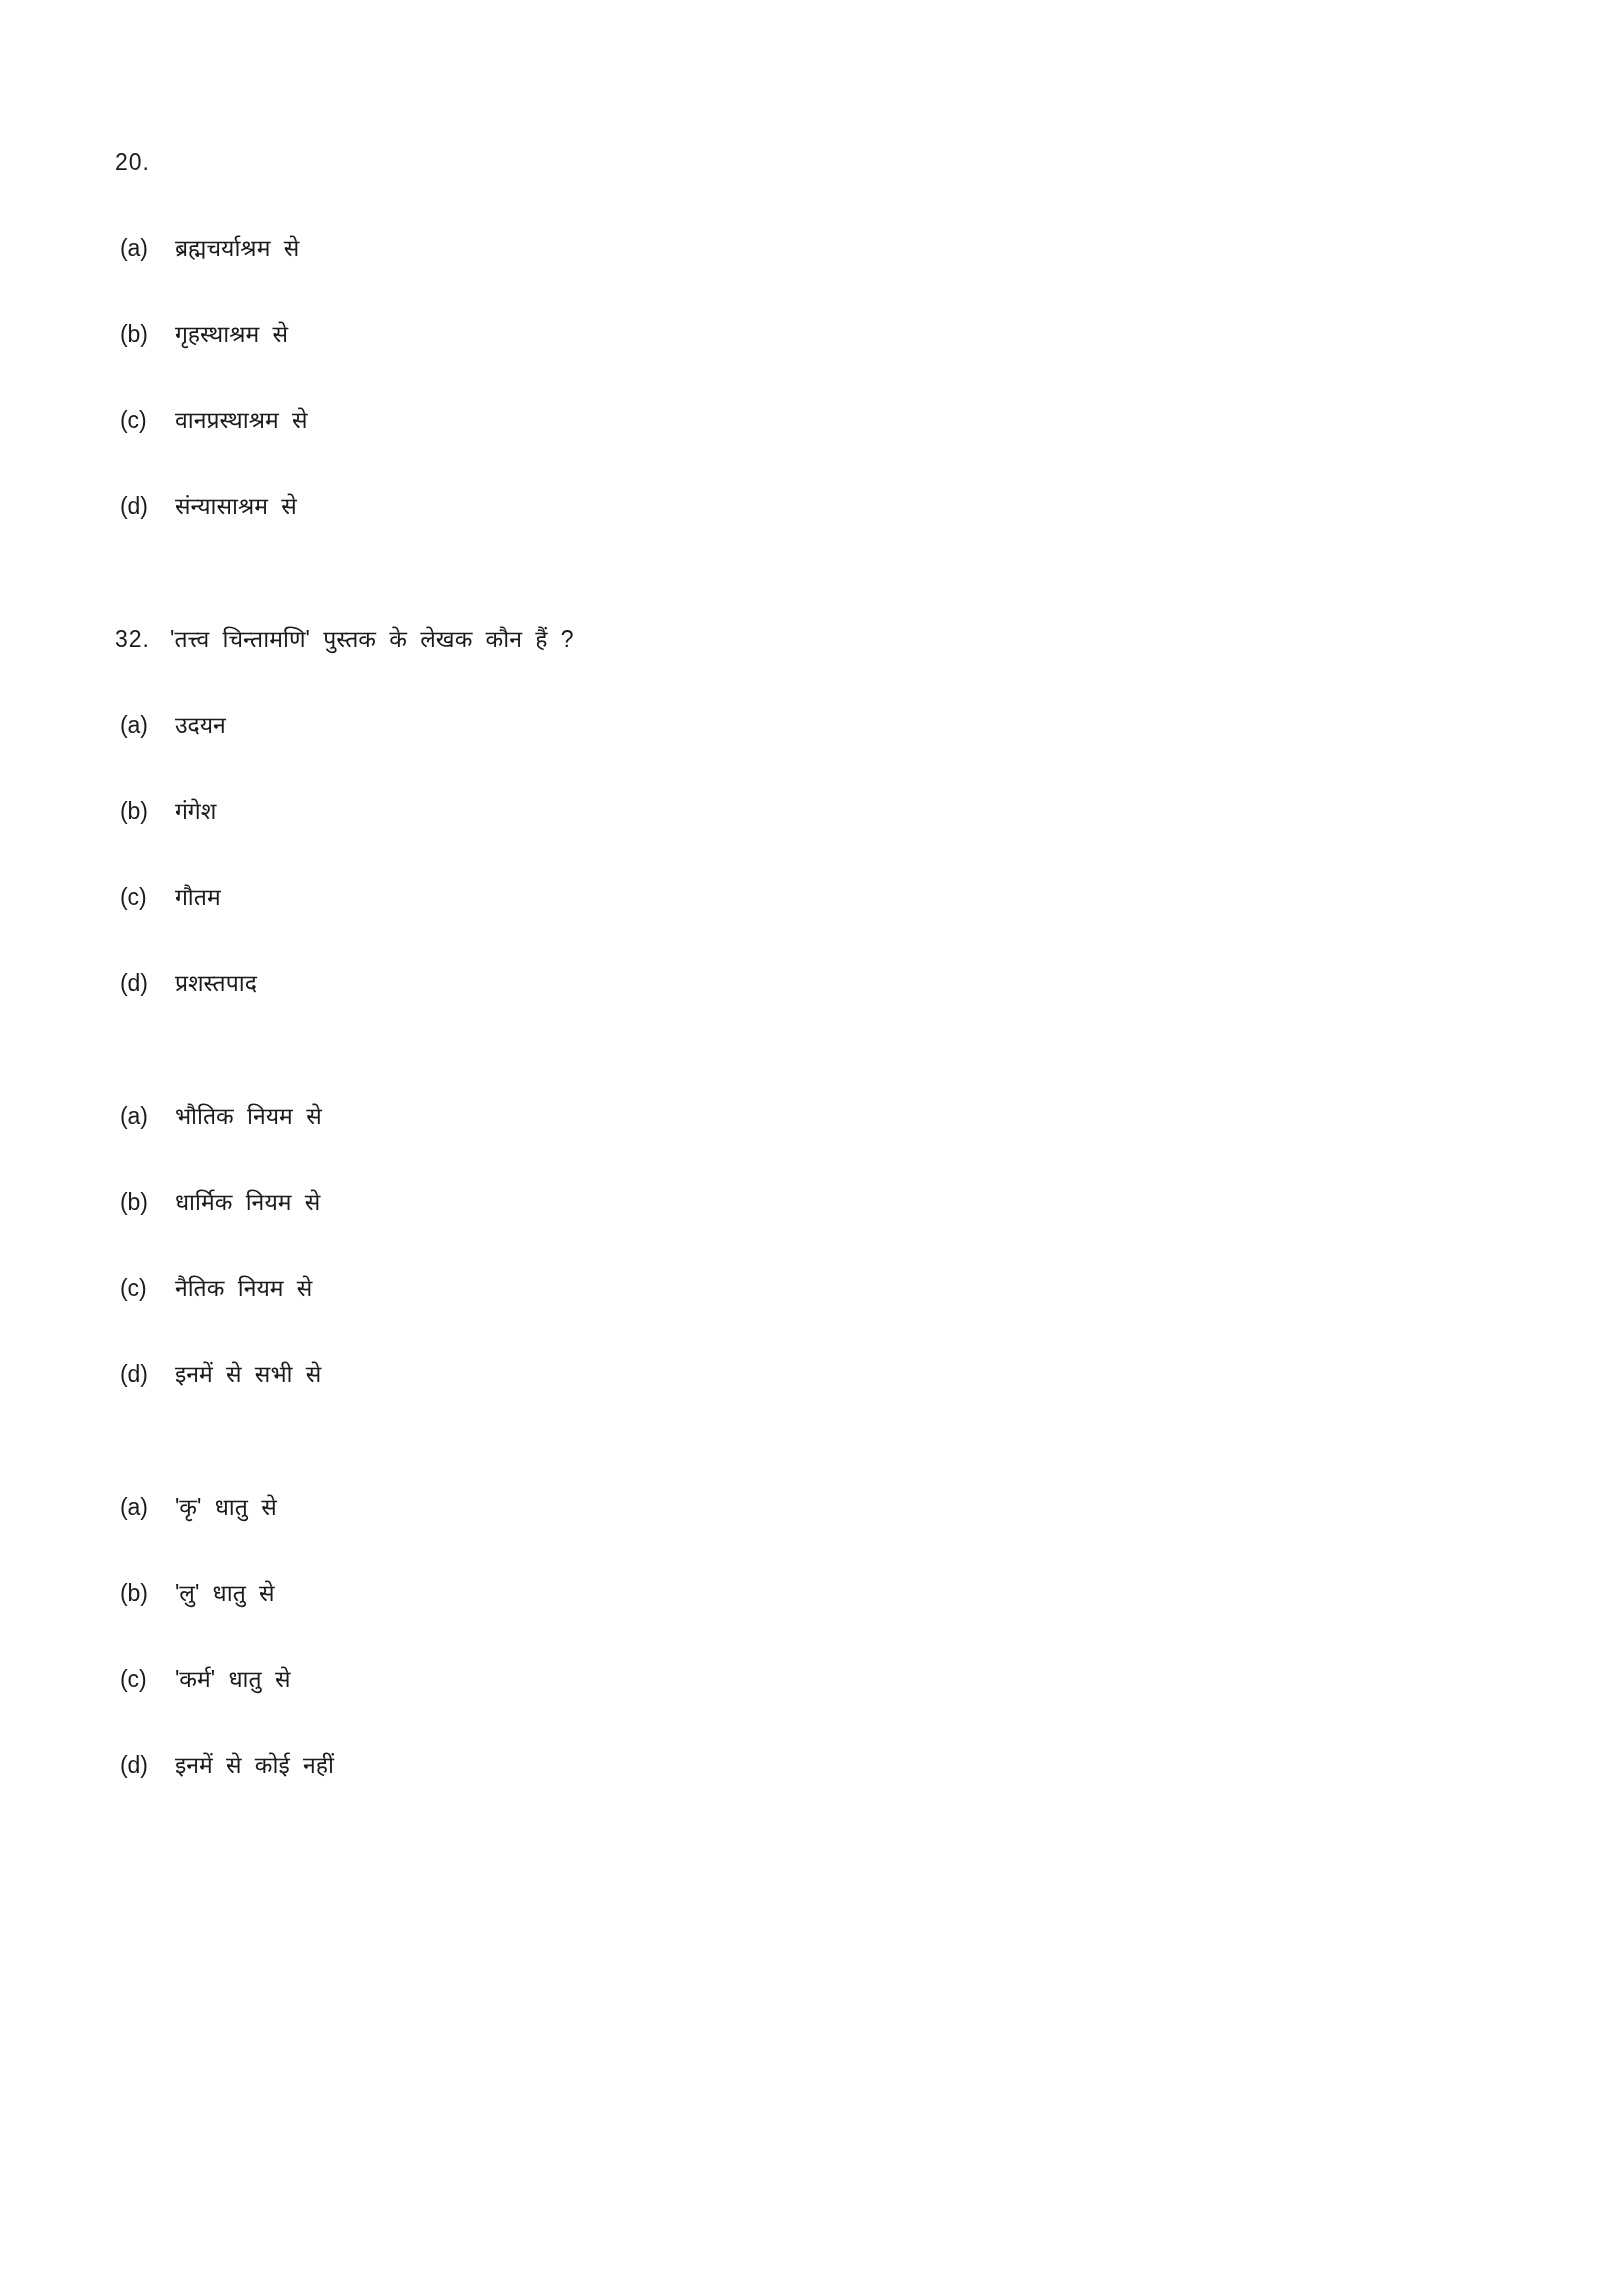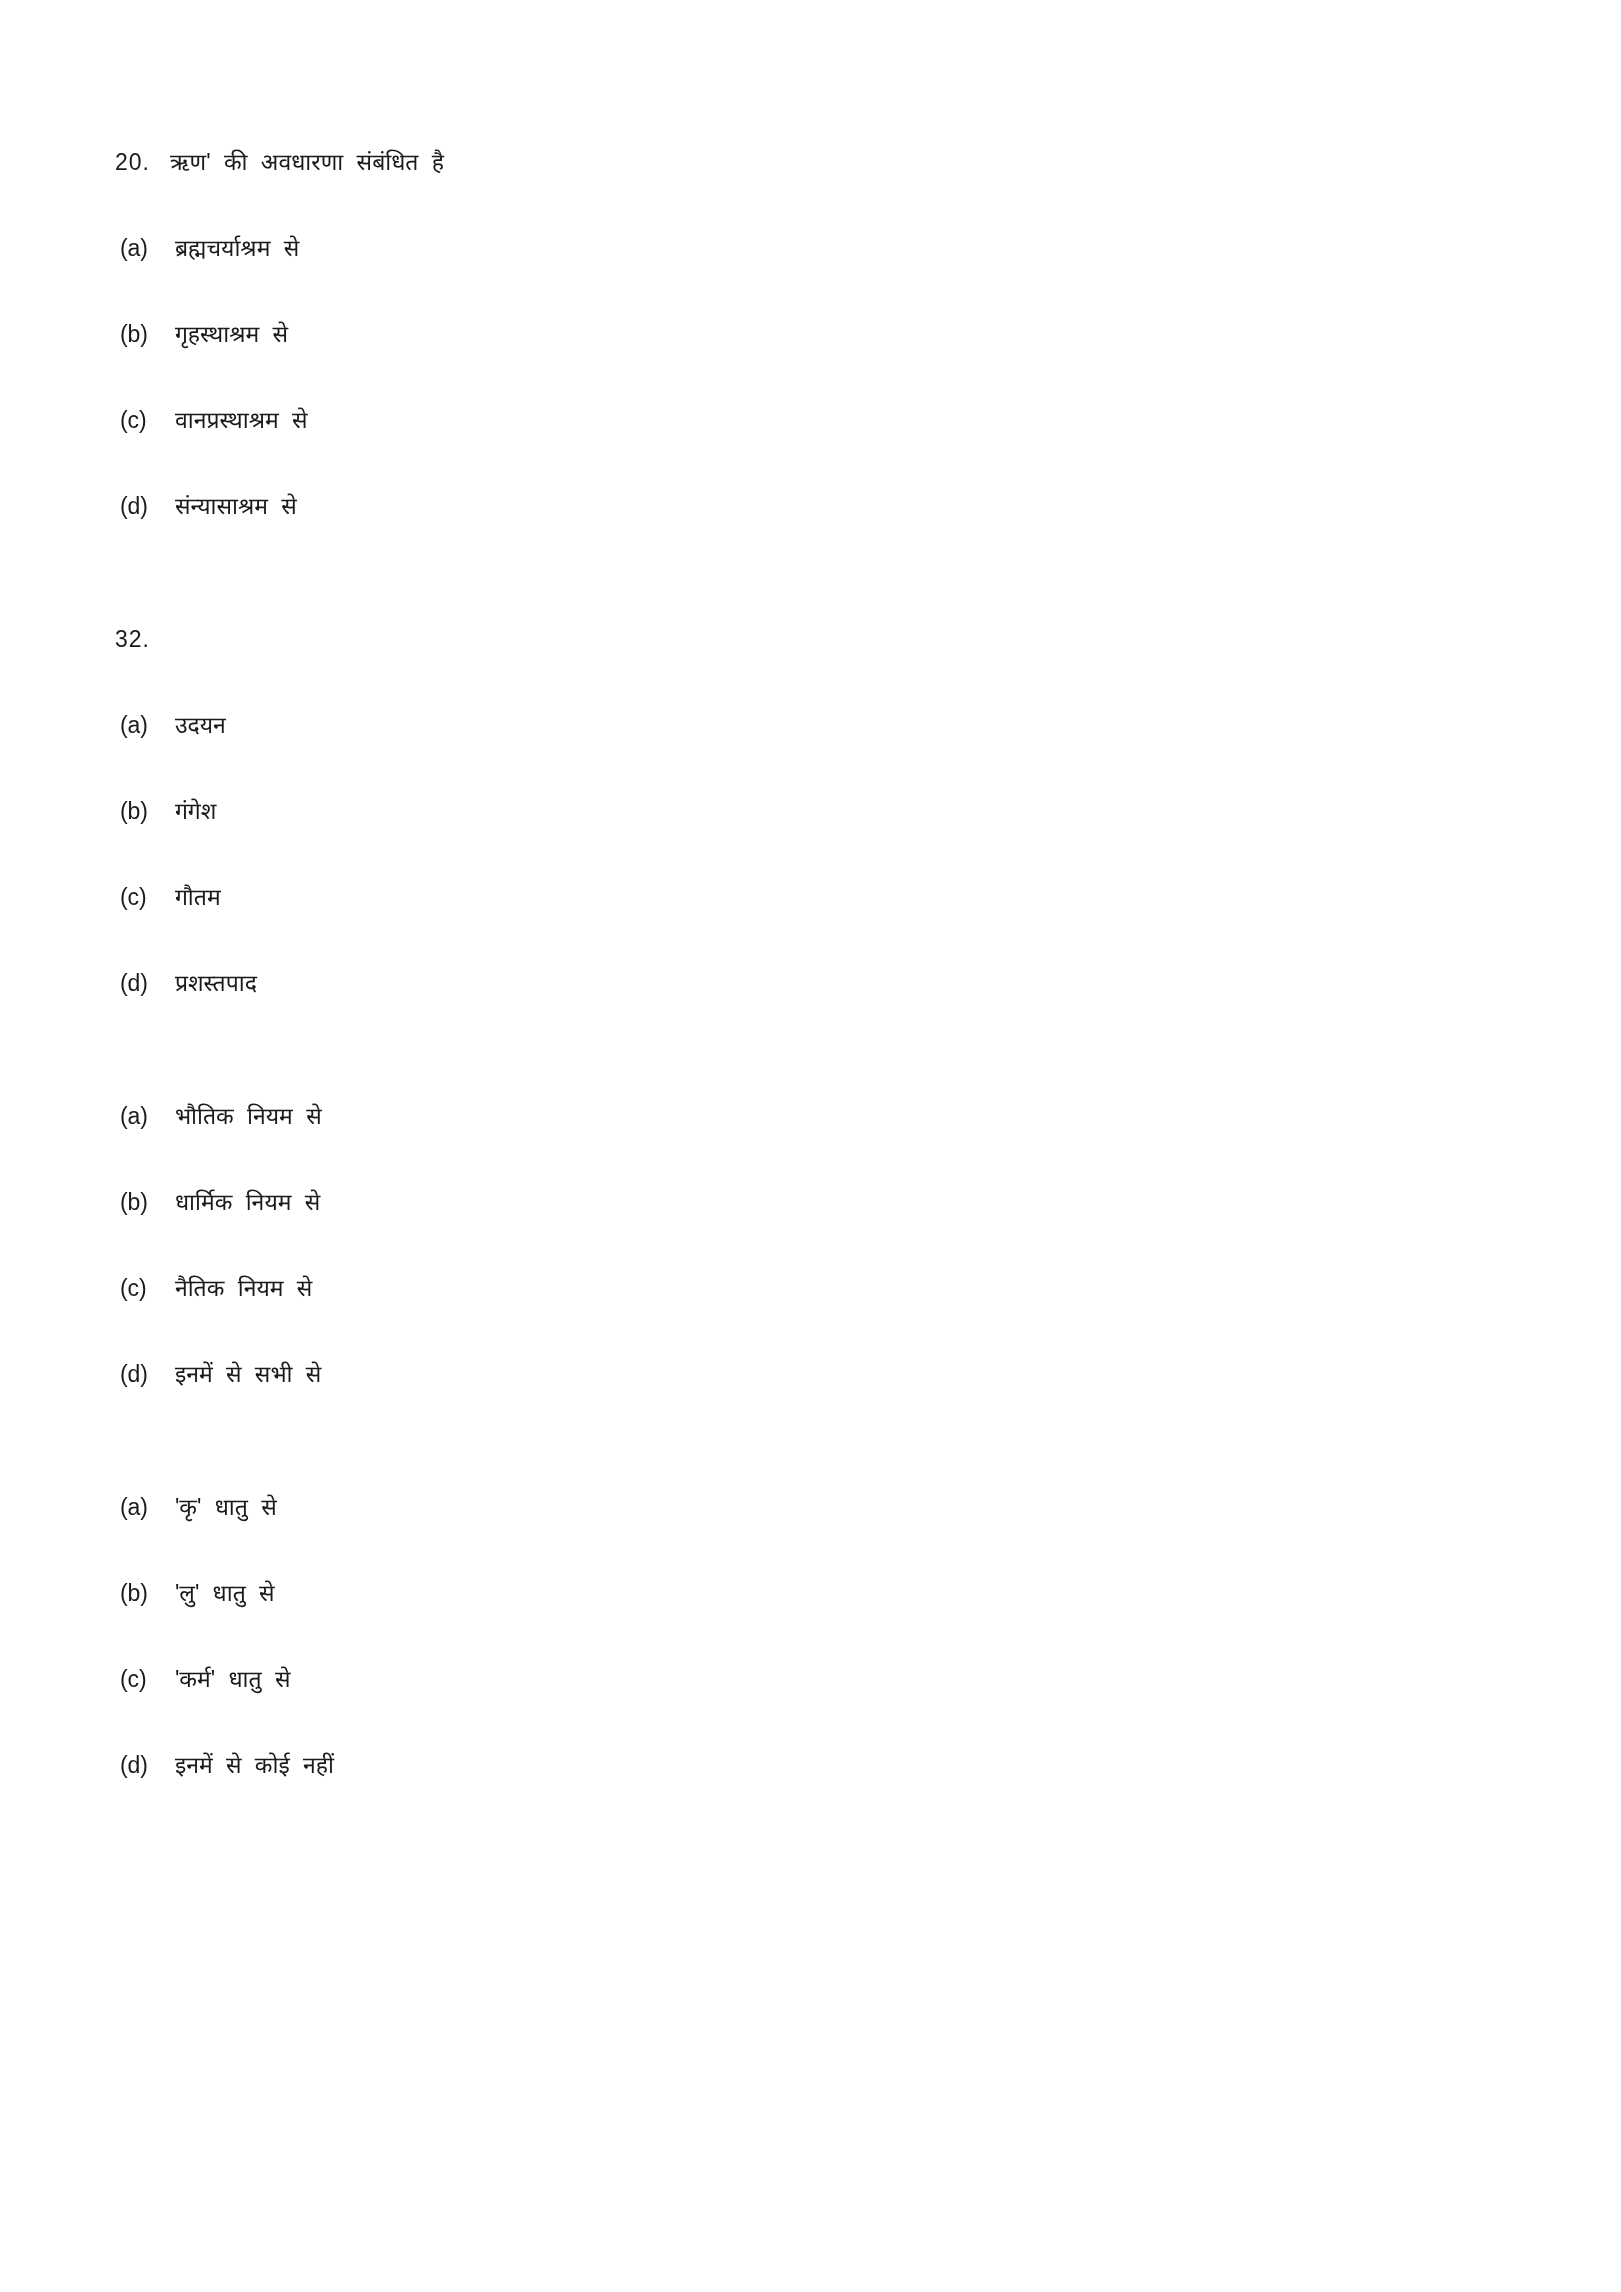--- a/index.html
+++ b/index.html
@@ -50,21 +50,20 @@
   }
 </style>
 </head>
 <body>
 
 <div class="page">
 
   <section class="question-block">
     <div class="line q-line">
       <span class="num">20.</span>
-      <span class="q-text">ऋण' की अवधारणा संबंधित है</span>
     </div>
     <div class="line opt">
       <span class="opt-label">(a)</span>
       <span class="opt-text">ब्रह्मचर्याश्रम से</span>
     </div>
     <div class="line opt">
       <span class="opt-label">(b)</span>
       <span class="opt-text">गृहस्थाश्रम से</span>
     </div>
     <div class="line opt">
@@ -73,20 +72,21 @@
     </div>
     <div class="line opt">
       <span class="opt-label">(d)</span>
       <span class="opt-text">संन्यासाश्रम से</span>
     </div>
   </section>
 
   <section class="question-block">
     <div class="line q-line">
       <span class="num">32.</span>
+      <span class="q-text">'तत्त्व चिन्तामणि' पुस्तक के लेखक कौन हैं ?</span>
     </div>
     <div class="line opt">
       <span class="opt-label">(a)</span>
       <span class="opt-text">उदयन</span>
     </div>
     <div class="line opt">
       <span class="opt-label">(b)</span>
       <span class="opt-text">गंगेश</span>
     </div>
     <div class="line opt">

